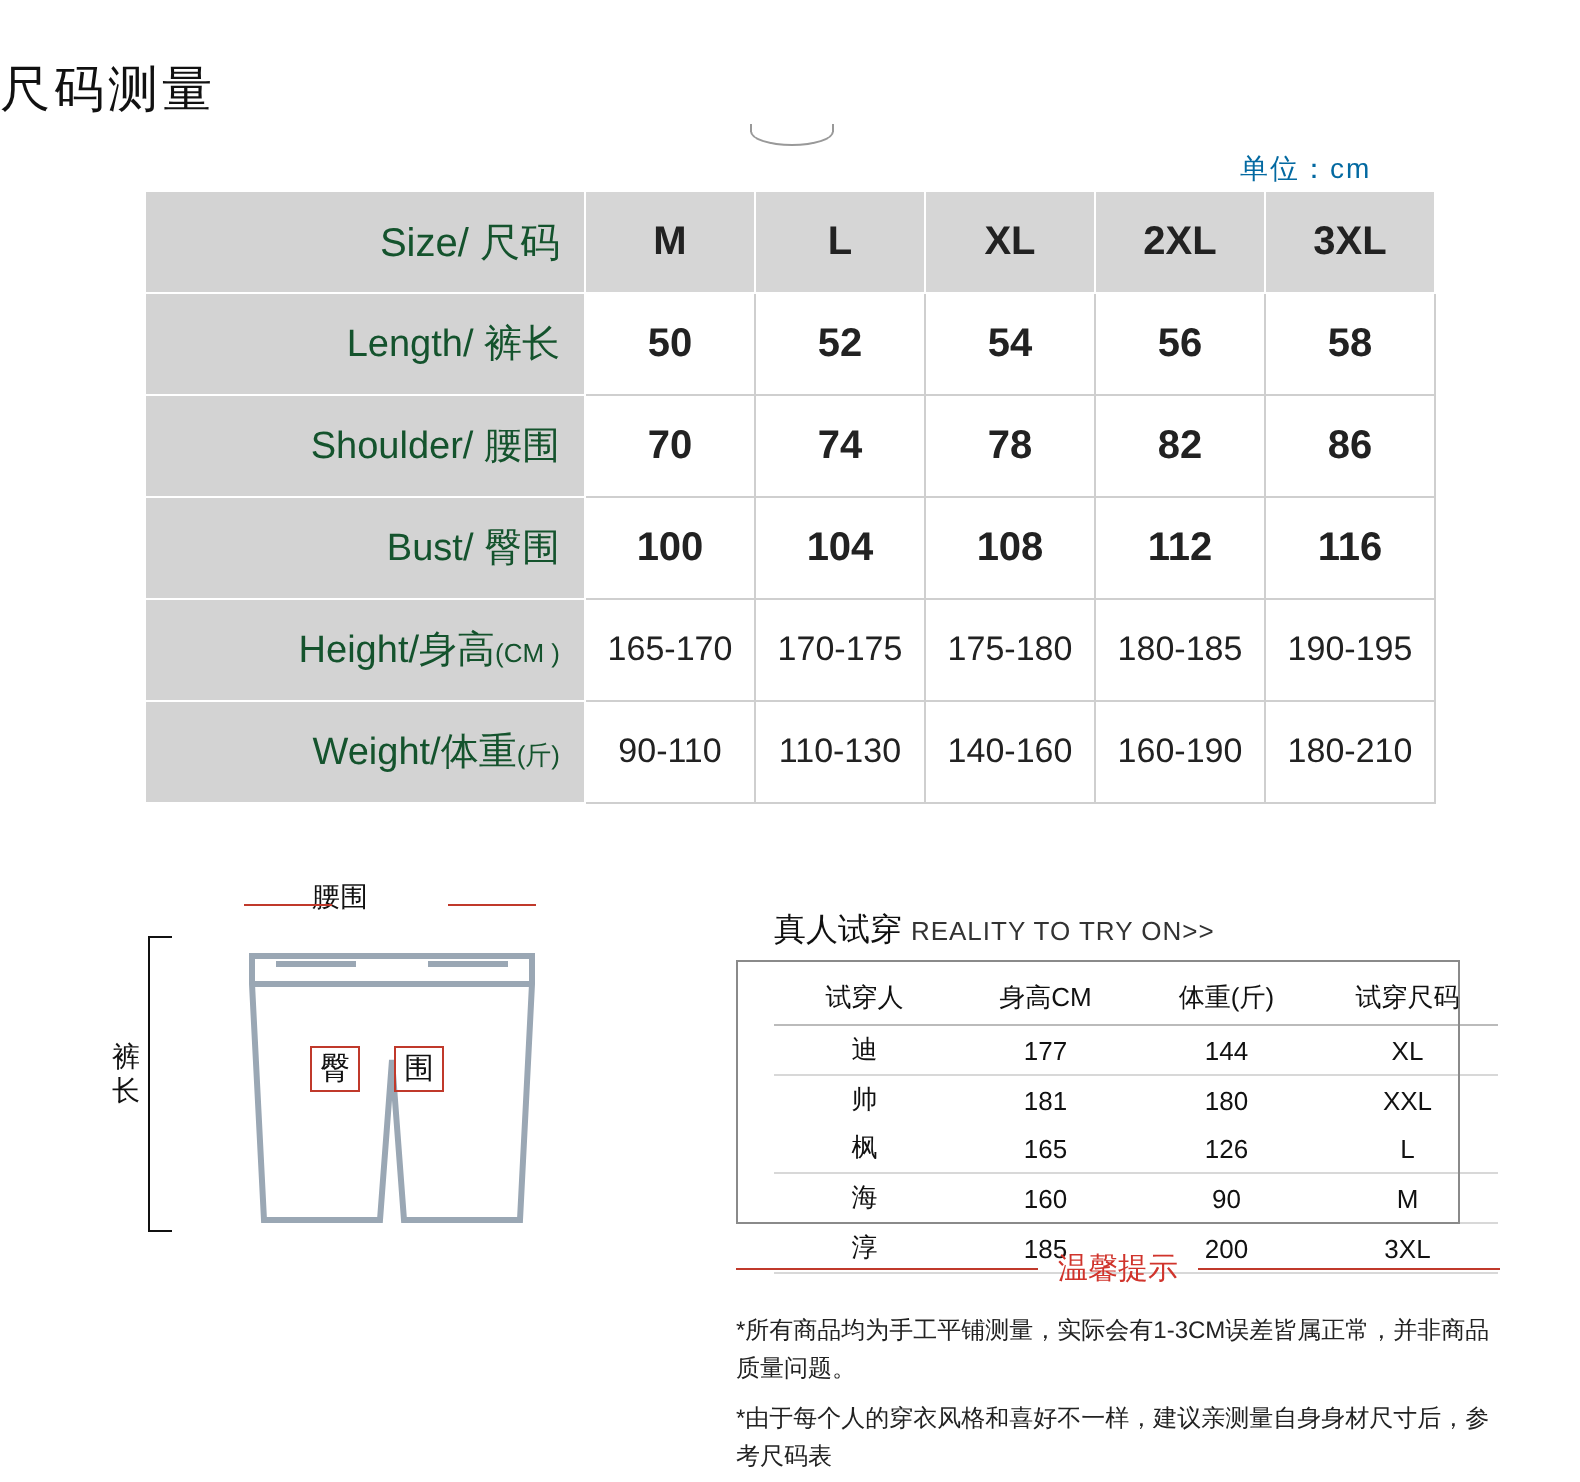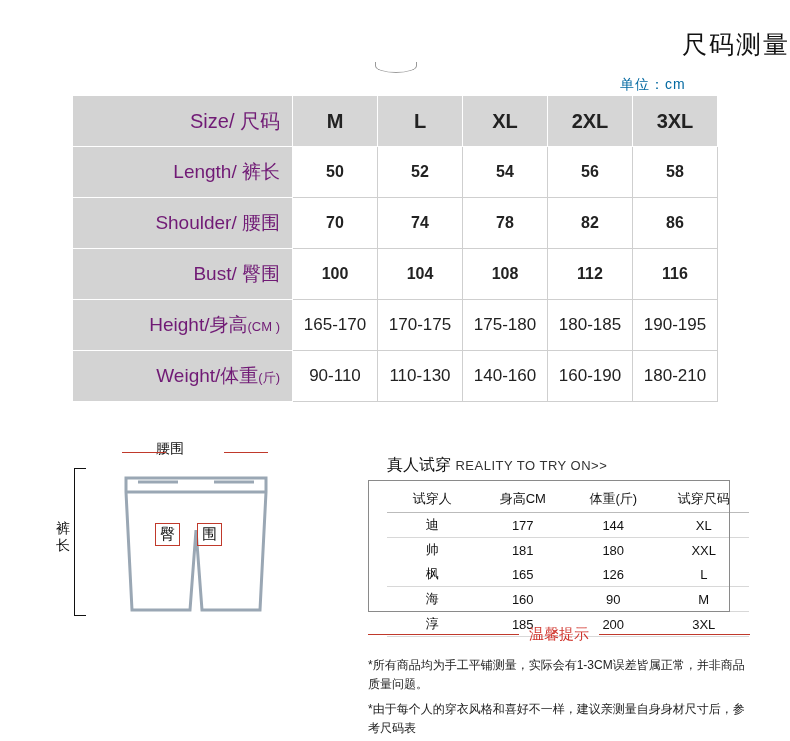--- a/index.html
+++ b/index.html
@@ -20,21 +20,21 @@
     width: 790px;
     height: 741px;
   }
 
   
   .title {
     position: absolute;
     top: 28px;
     left: 0;
     width: 790px;
-    text-align: right;
+    text-align: left;
     font-size: 25px;
     letter-spacing: 2px;
     color: #111;
   }
   .title-underline {
     position: absolute;
     top: 62px;
     left: 375px;
     width: 40px;
     height: 10px;
@@ -70,27 +70,27 @@
     vertical-align: middle;
     background: #d6d6d6;
     font-size: 19px;
     color: #222;
   }
   .size-table td.label {
     width: 206px;
     text-align: right;
     padding-right: 12px;
     font-size: 19px;
-    color: #701a75;
+    color: #14532d;
     background: #d3d3d3;
   }
   .size-table td.val {
     background: #ffffff;
     font-weight: bold;
-    font-size: 16px;
+    font-size: 20px;
     border: 1px solid #cfcfcf;
   }
   .size-table tr.head td.val {
     background: #d6d6d6;
     font-weight: bold;
     font-size: 20px;
     border: 1px solid #ffffff;
   }
   .size-table tr.head td.label {
     font-size: 20px;

